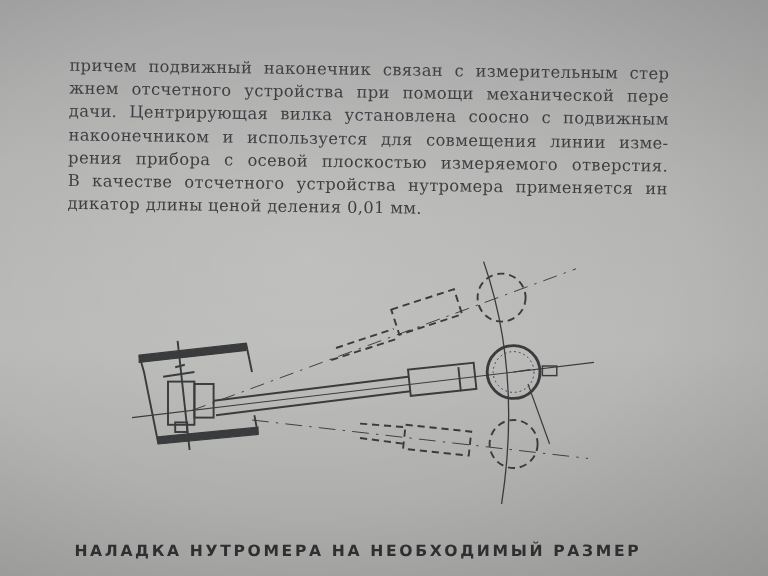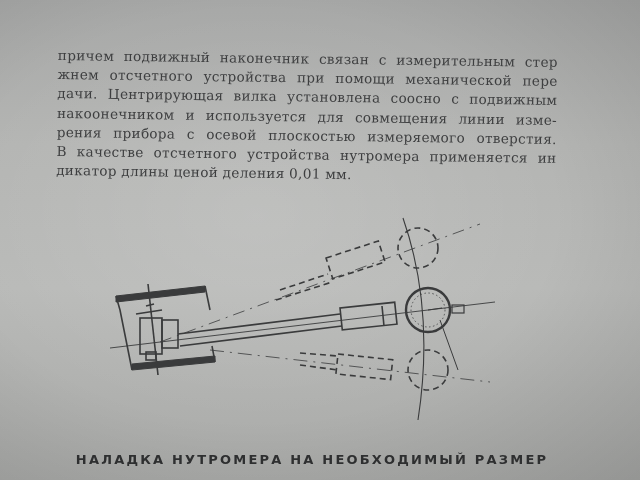--- a/index.html
+++ b/index.html
@@ -16,21 +16,21 @@
   .text-block {
     position:absolute; left:58px; top:46px; width:500px;
     color:#3e3f40; font-size:13.6px; line-height:19.2px; letter-spacing:0.3px;
     text-align:justify; transform: rotate(0.8deg); transform-origin: left top;
   }
   .text-block .line { display:block; white-space:nowrap; text-align-last:justify; text-align:justify; }
   .figure { position:absolute; left:100px; top:210px; width:400px; height:220px; }
   .caption {
     position:absolute; left:62px; top:452px; width:500px;
     color:#2e2f30; font-family:"DejaVu Sans", sans-serif; font-weight:bold;
-    font-size:13px; letter-spacing:2.2px; white-space:nowrap;text-align:center;
+    font-size:13px; letter-spacing:2.2px; white-space:nowrap;
   }
 </style>
 </head>
 <body>
 
 <div class="shade"></div>
 
 <div class="text-block">
   <span class="line">причем подвижный наконечник связан с измерительным стер</span>
   <span class="line">жнем отсчетного устройства при помощи механической пере</span>

